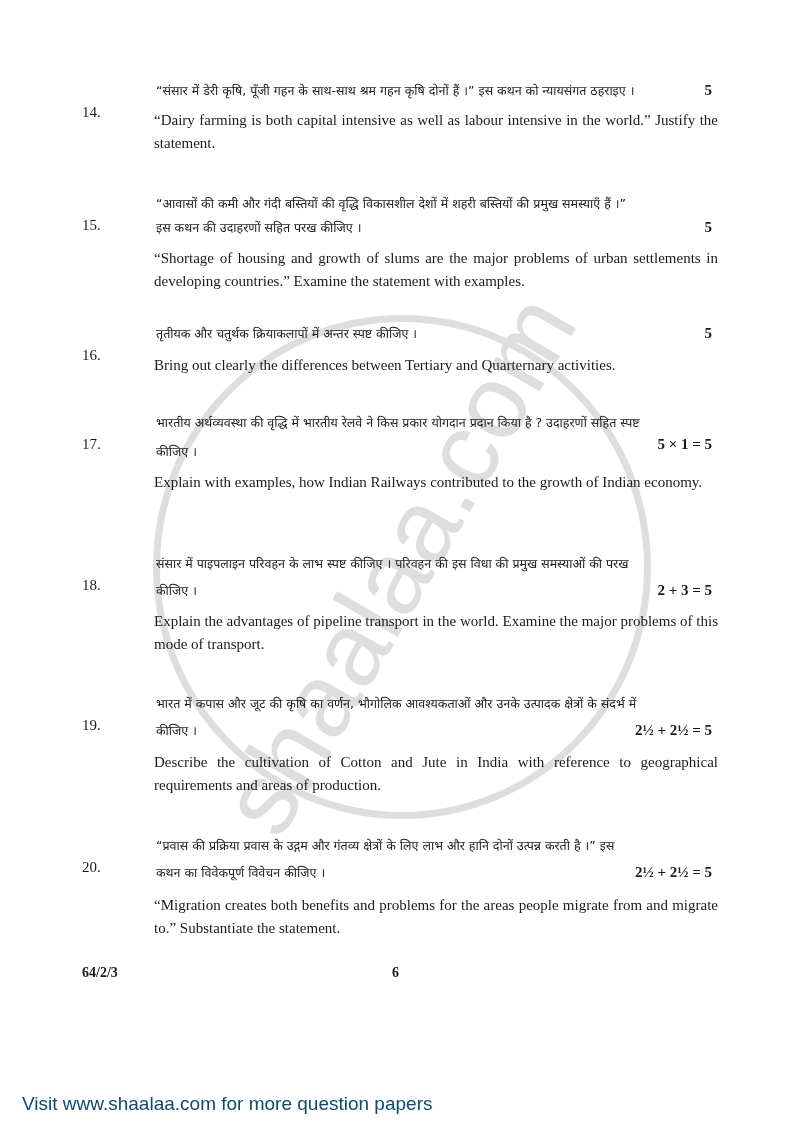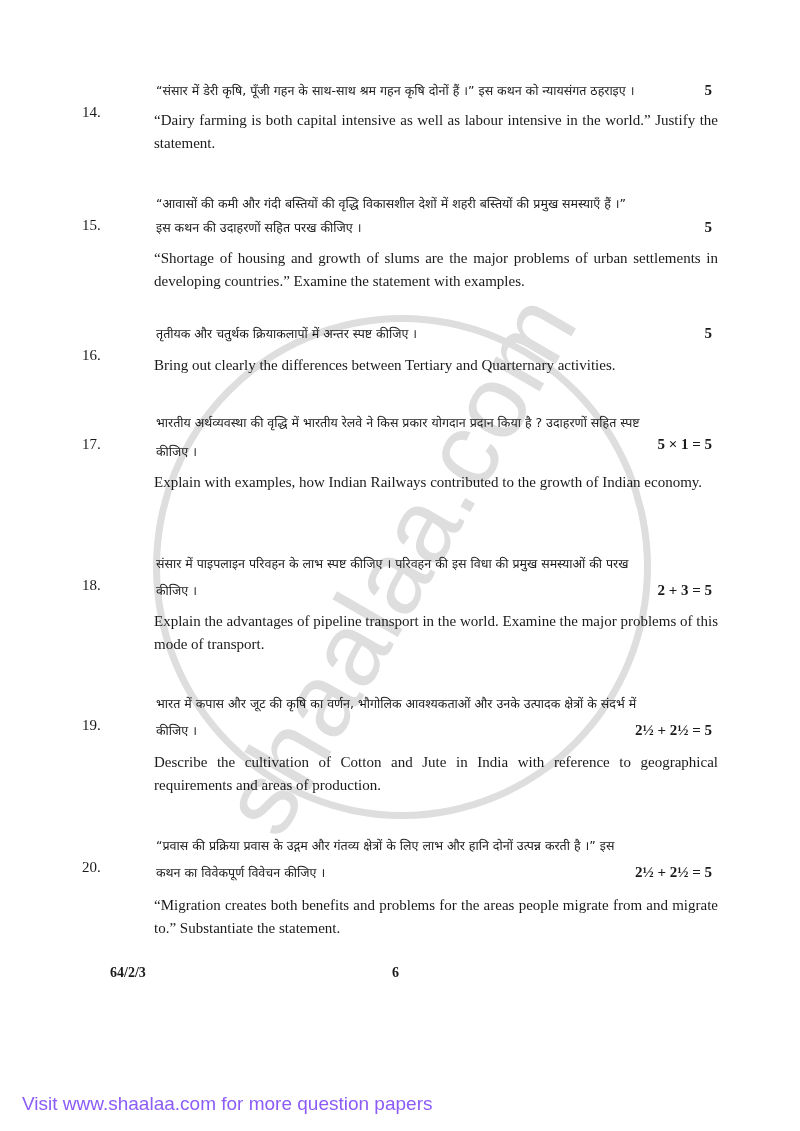--- a/index.html
+++ b/index.html
@@ -22,25 +22,25 @@
   .line {
     position: absolute; left: 42px; width: 564px; font-family: "DejaVu Sans", sans-serif;
     font-size: 12.5px; line-height: 23px; white-space: nowrap; margin-left: 32px;
   }
   .marks {
     position: absolute; right: 0; font-size: 15px; font-weight: bold; line-height: 23px; white-space: nowrap;
   }
   .en {
     position: absolute; left: 36px; width: 564px; font-size: 15px; line-height: 23px; text-align: justify; margin-left: 36px;
   }
-  .footer-code { position: absolute; left: 82px; top: 965px; font-size: 14px; font-weight: bold; margin-left: 28px; }
+  .footer-code { position: absolute; left: 82px; top: 965px; font-size: 14px; font-weight: bold; }
   .footer-page { position: absolute; left: 392px; top: 965px; font-size: 14px; font-weight: bold; }
   .visit {
     position: absolute; left: 22px; top: 1093px; font-family: "Liberation Sans", "DejaVu Sans", sans-serif;
-    font-size: 19px; color: #8b5cf6;
+    font-size: 19px; color: #0c4a6e;
   }
 </style>
 </head>
 <body>
 
 <div class="watermark"></div>
 <div class="wm-text">shaalaa.com</div>
 
 <div class="content">
 

